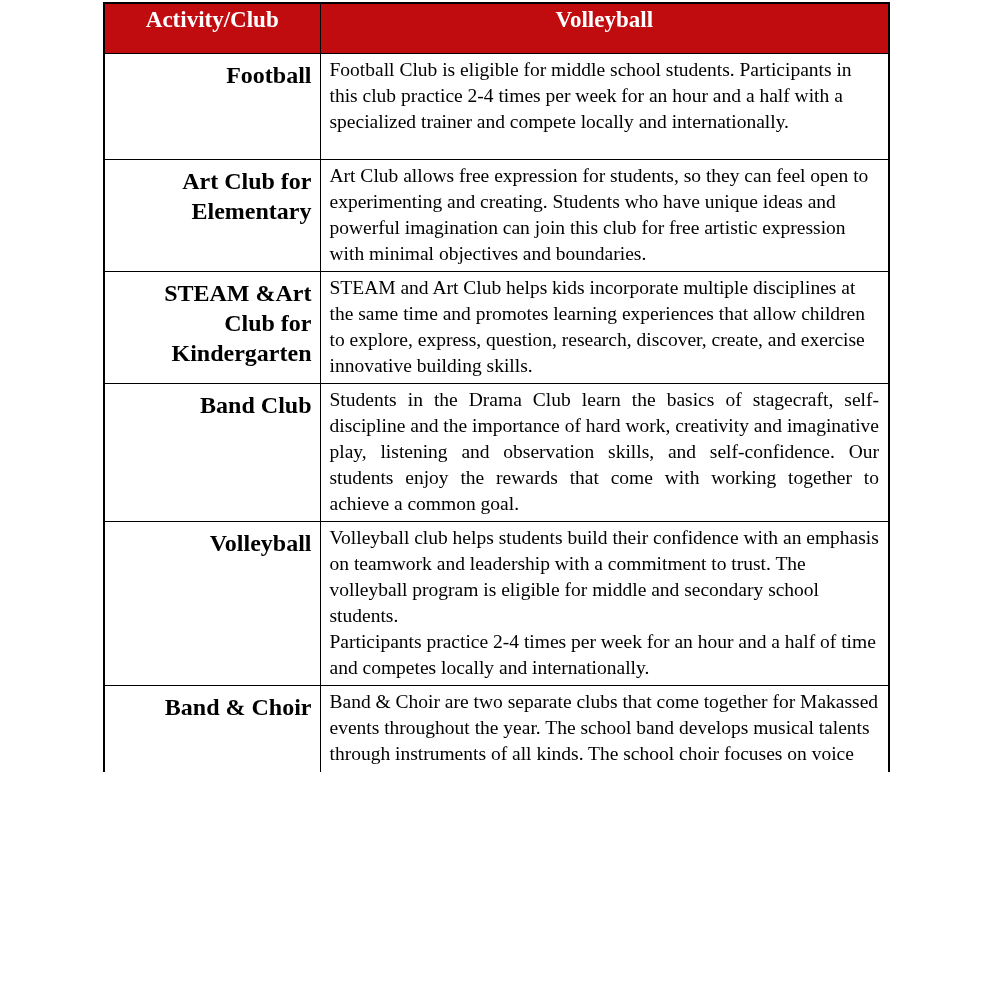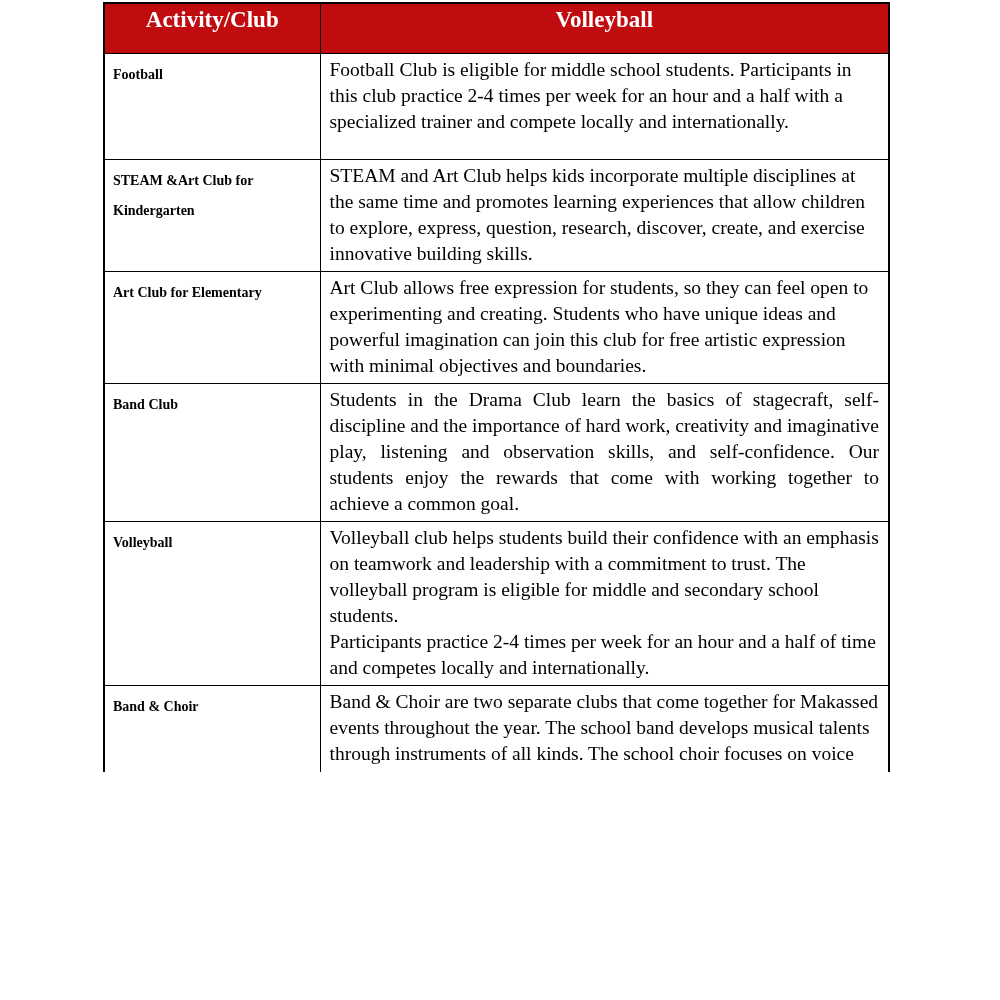--- a/index.html
+++ b/index.html
@@ -37,23 +37,23 @@
     background: #c00b0f;
     color: #ffffff;
     font-weight: bold;
     font-size: 23px;
     line-height: 28px;
     text-align: center;
     padding-top: 2px;
   }
   td.activity {
     font-weight: bold;
-    font-size: 14px;
+    font-size: 24px;
     line-height: 30px;
-    text-align: left;
+    text-align: right;
     padding: 6px 8px 0 8px;
     color: #000000;
   }
   td.desc {
     font-size: 19.5px;
     line-height: 26px;
     text-align: left;
     padding: 3px 9px 4px 9px;
     color: #000000;
     white-space: pre-line;
@@ -86,26 +86,26 @@
         <th class="hdr">Activity/Club</th>
         <th class="hdr">Volleyball</th>
       </tr>
     </thead>
     <tbody>
       <tr>
         <td class="activity">Football</td>
         <td class="desc">Football Club is eligible for middle school students. Participants in this club practice 2-4 times per week for an hour and a half with a specialized trainer and compete locally and internationally.</td>
       </tr>
       <tr>
+        <td class="activity">Art Club for Elementary</td>
+        <td class="desc">Art Club allows free expression for students, so they can feel open to experimenting and creating. Students who have unique ideas and powerful imagination can join this club for free artistic expression with minimal objectives and boundaries.</td>
+      </tr>
+      <tr>
         <td class="activity">STEAM &amp;Art Club for Kindergarten</td>
         <td class="desc">STEAM and Art Club helps kids incorporate multiple disciplines at the same time and promotes learning experiences that allow children to explore, express, question, research, discover, create, and exercise innovative building skills.</td>
-      </tr>
-      <tr>
-        <td class="activity">Art Club for Elementary</td>
-        <td class="desc">Art Club allows free expression for students, so they can feel open to experimenting and creating. Students who have unique ideas and powerful imagination can join this club for free artistic expression with minimal objectives and boundaries.</td>
       </tr>
       <tr>
         <td class="activity">Band Club</td>
         <td class="desc">Students in the Drama Club learn the basics of stagecraft, self-discipline and the importance of hard work, creativity and imaginative play, listening and observation skills, and self-confidence. Our students enjoy the rewards that come with working together to achieve a common goal.</td>
       </tr>
       <tr>
         <td class="activity">Volleyball</td>
         <td class="desc">Volleyball club helps students build their confidence with an emphasis on teamwork and leadership with a commitment to trust. The volleyball program is eligible for middle and secondary school students.
 Participants practice 2-4 times per week for an hour and a half of time and competes locally and internationally.</td>
       </tr>

